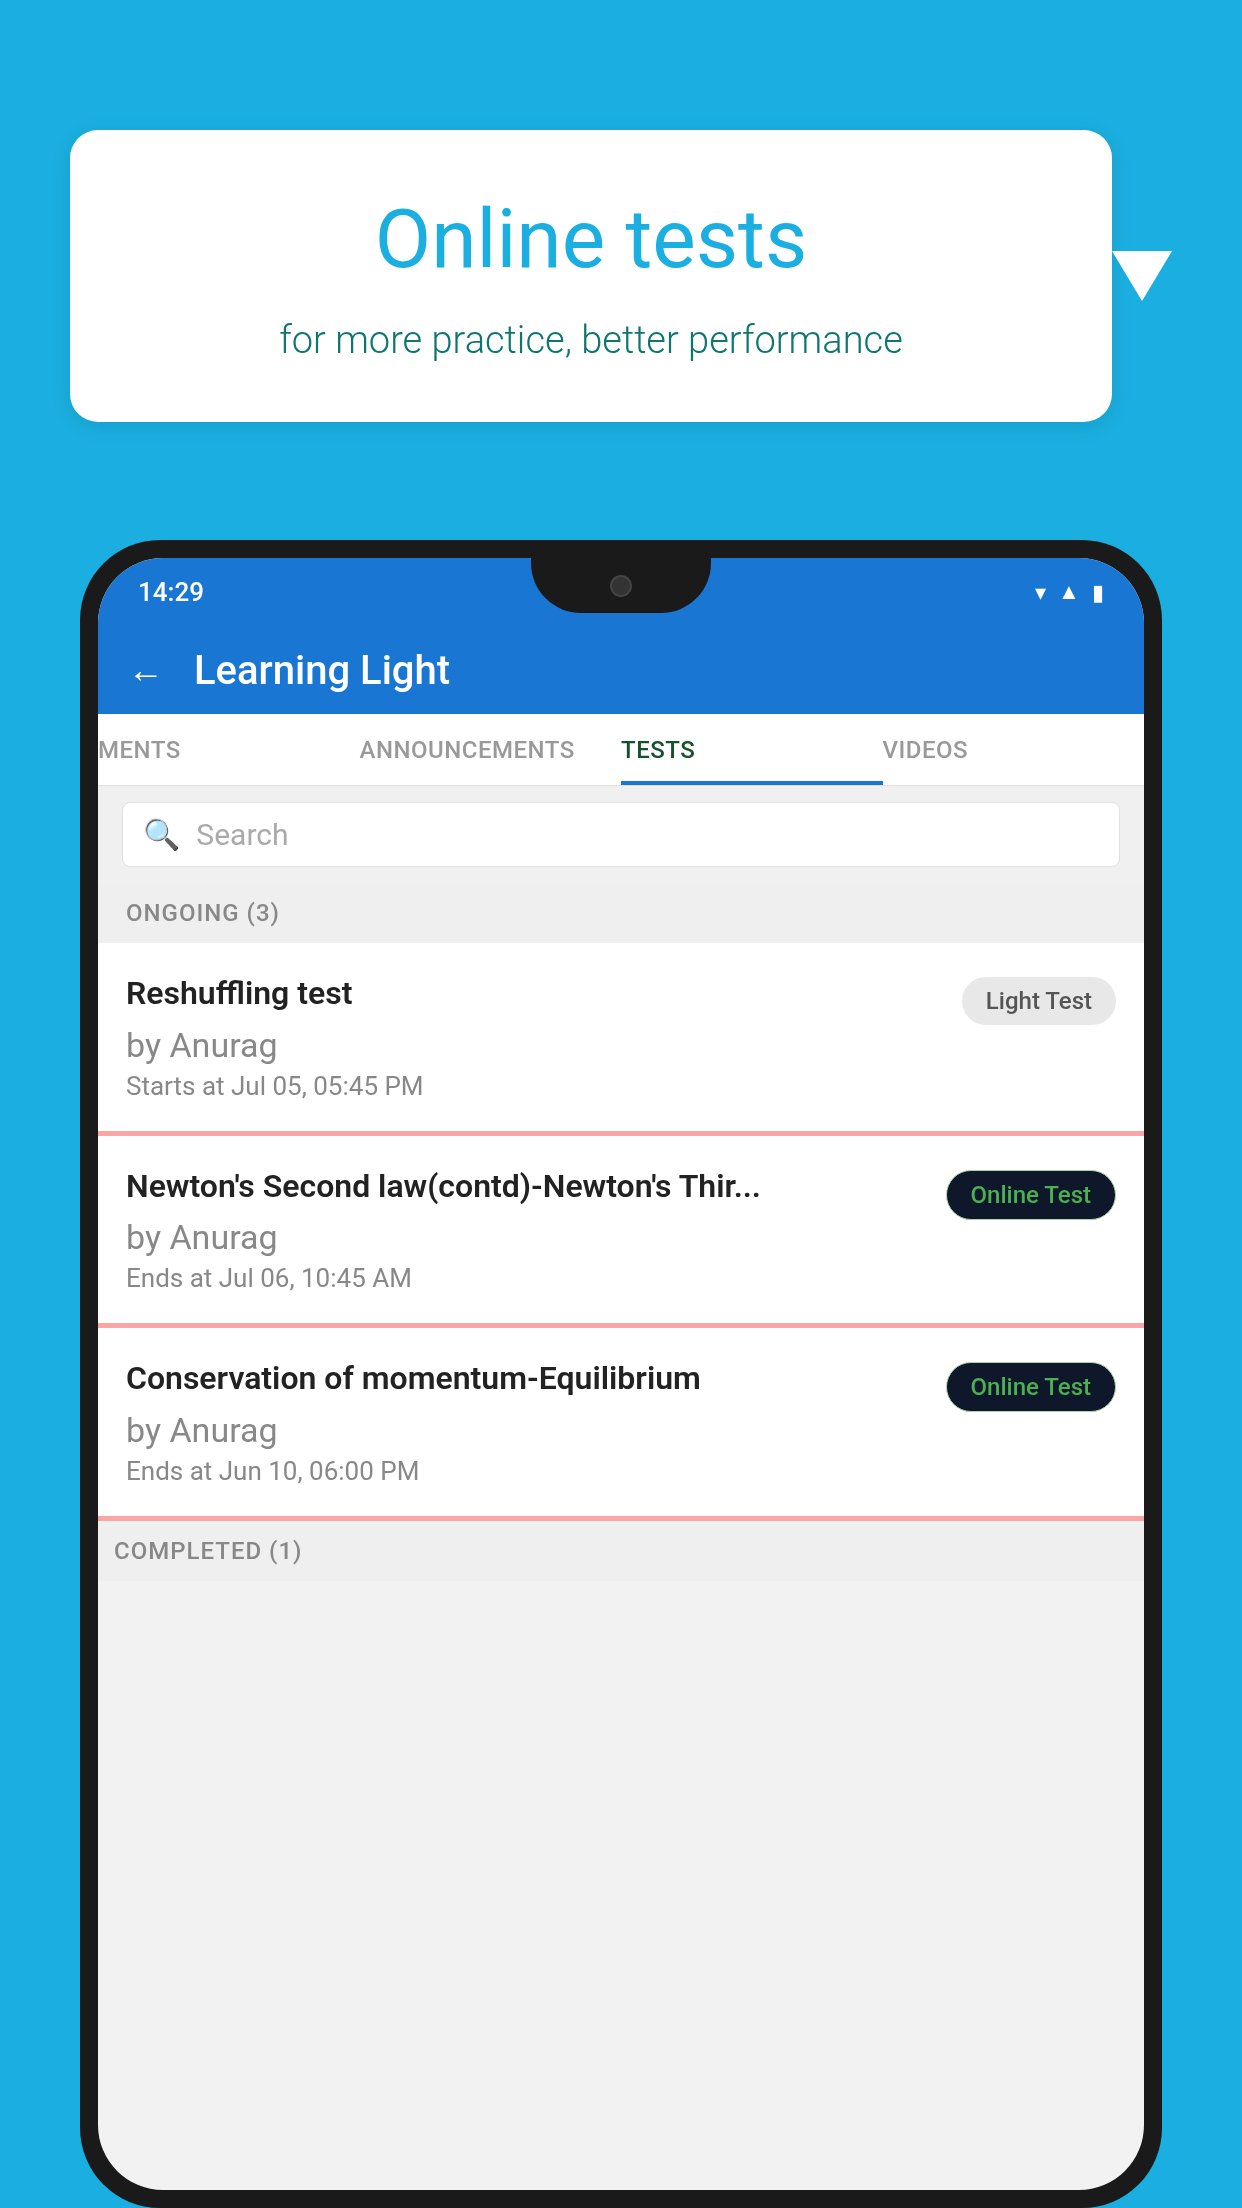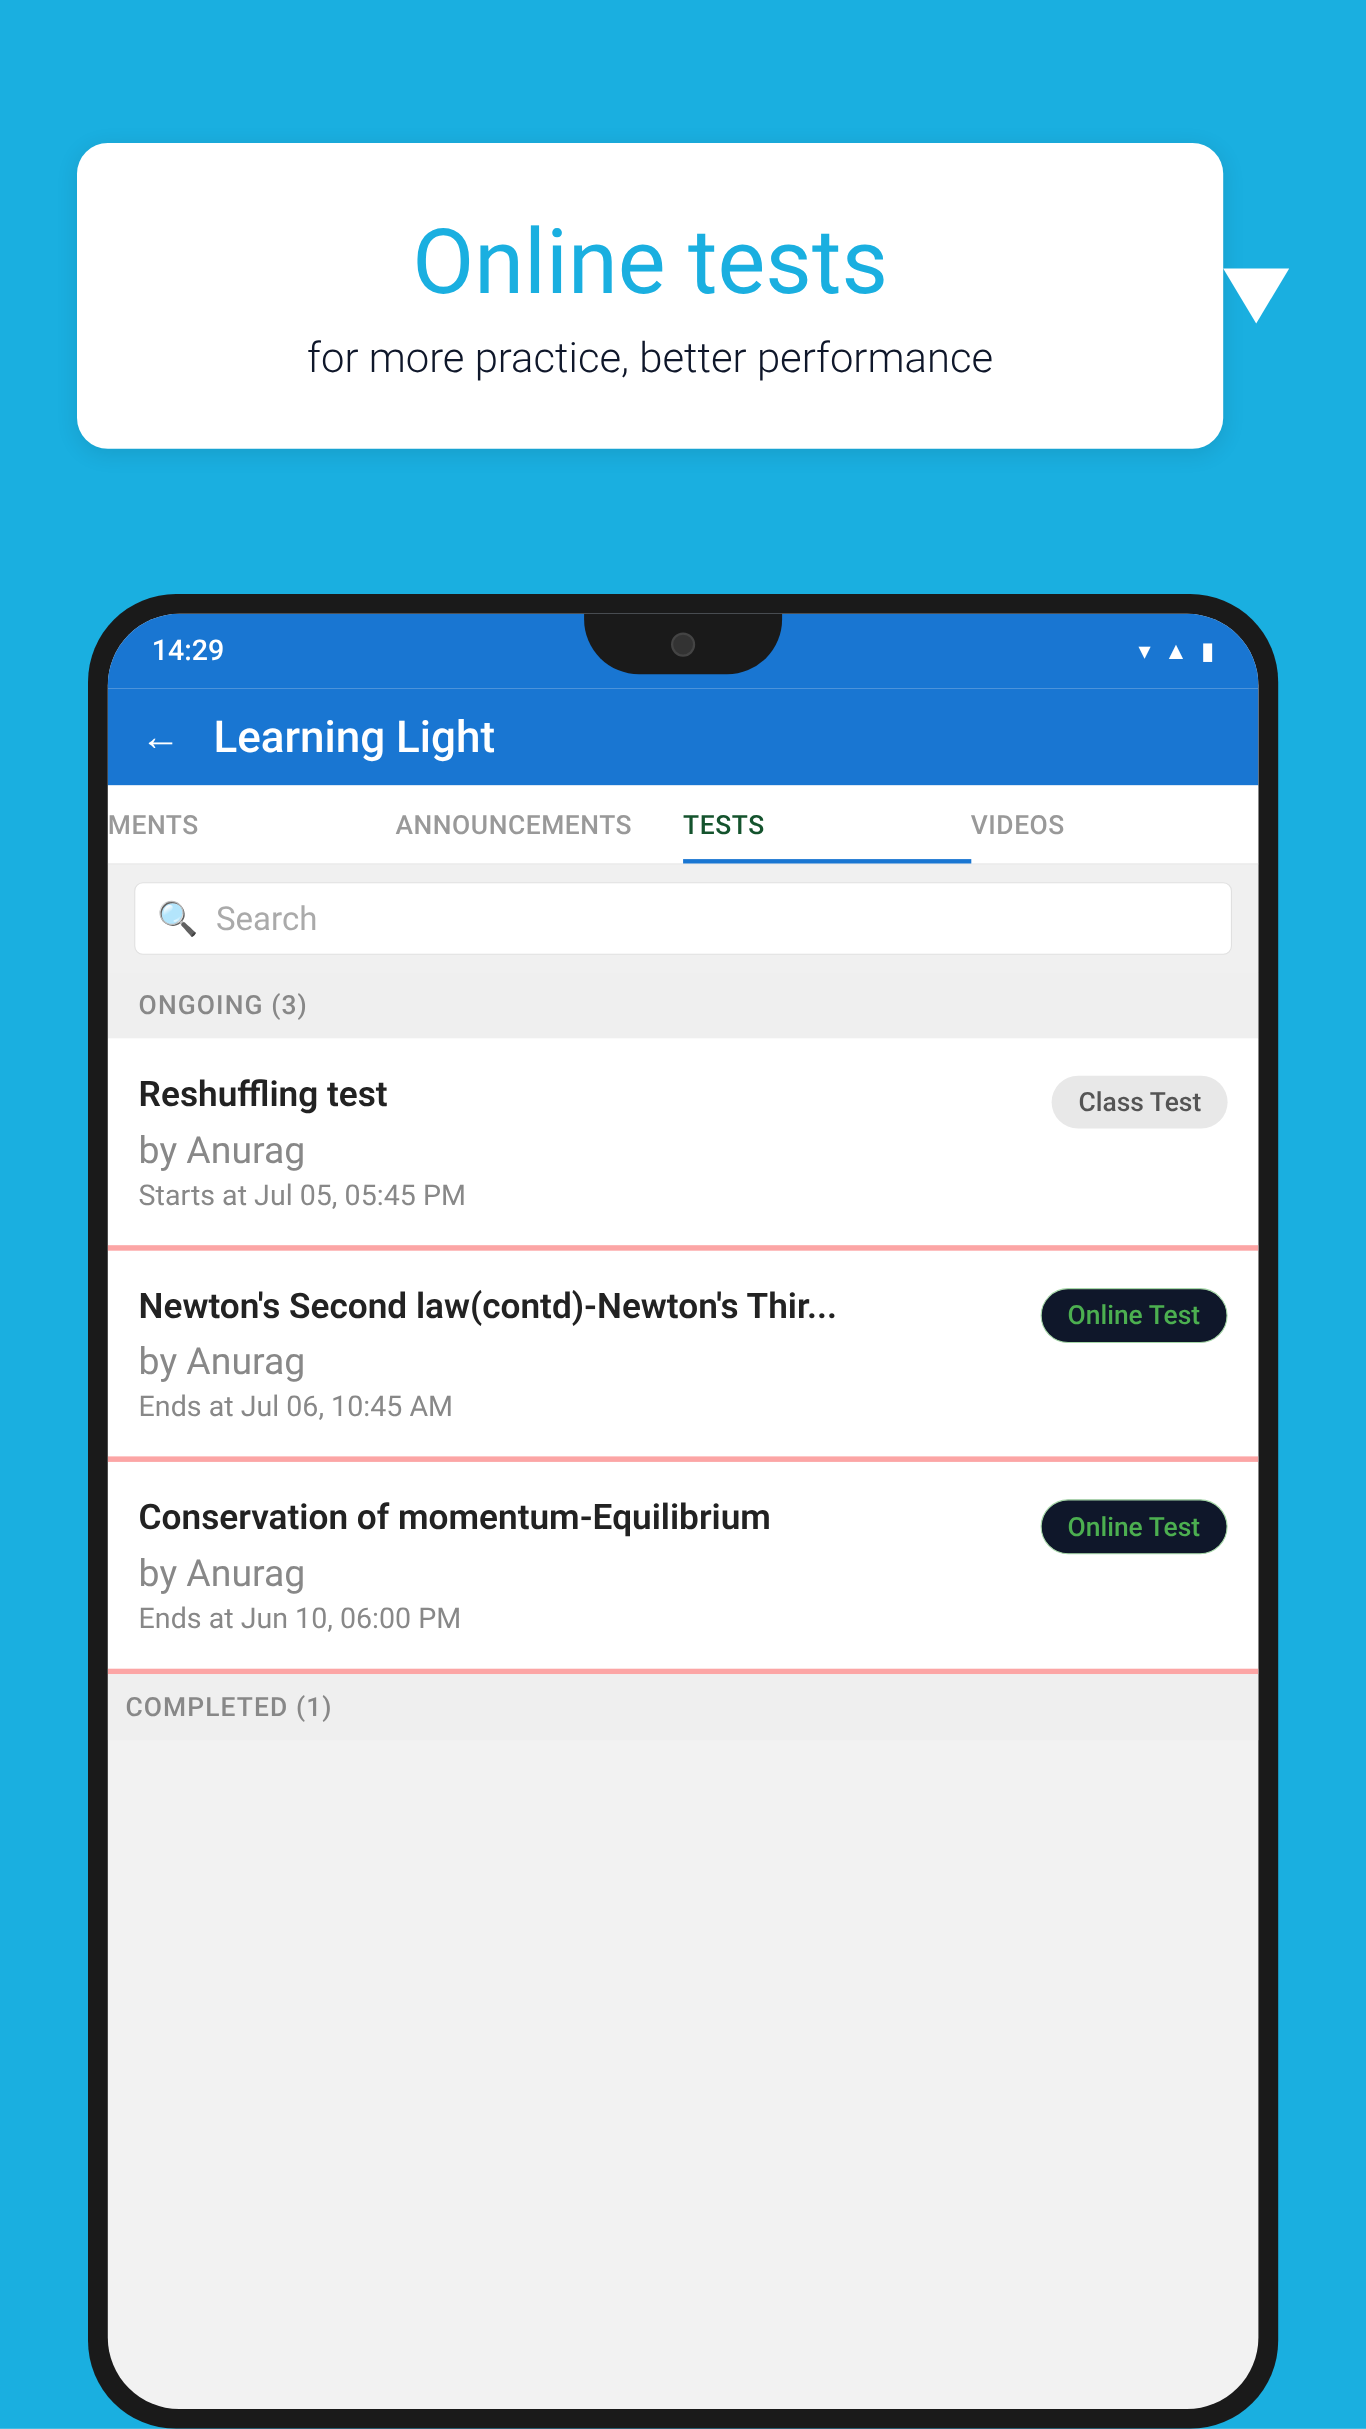--- a/index.html
+++ b/index.html
@@ -44,22 +44,22 @@
 
     .bubble-title {
       font-size: 82px;
       font-weight: 400;
       color: #1AAFE0;
       line-height: 1.2;
     }
 
     .bubble-subtitle {
       font-size: 38px;
-      color: #0f172a;
-      margin-top: 16px;
+      color: #0f766e;
+      margin-top: 30px;
       font-weight: 300;
     }
 
     
     .phone-wrapper {
       position: absolute;
       top: 540px;
       left: 80px;
       right: 80px;
       bottom: 0;
@@ -356,21 +356,21 @@
       </div>
 
       <div class="test-list">
 
         <div class="test-item">
           <div class="test-info">
             <div class="test-title">Reshuffling test</div>
             <div class="test-author">by Anurag</div>
             <div class="test-date">Starts at  Jul 05, 05:45 PM</div>
           </div>
-          <span class="test-badge badge-class">Class Test</span>
+          <span class="test-badge badge-class">Light Test</span>
         </div>
 
         <div class="test-item">
           <div class="test-info">
             <div class="test-title">Newton's Second law(contd)-Newton's Thir...</div>
             <div class="test-author">by Anurag</div>
             <div class="test-date">Ends at  Jul 06, 10:45 AM</div>
           </div>
           <span class="test-badge badge-online">Online Test</span>
         </div>

